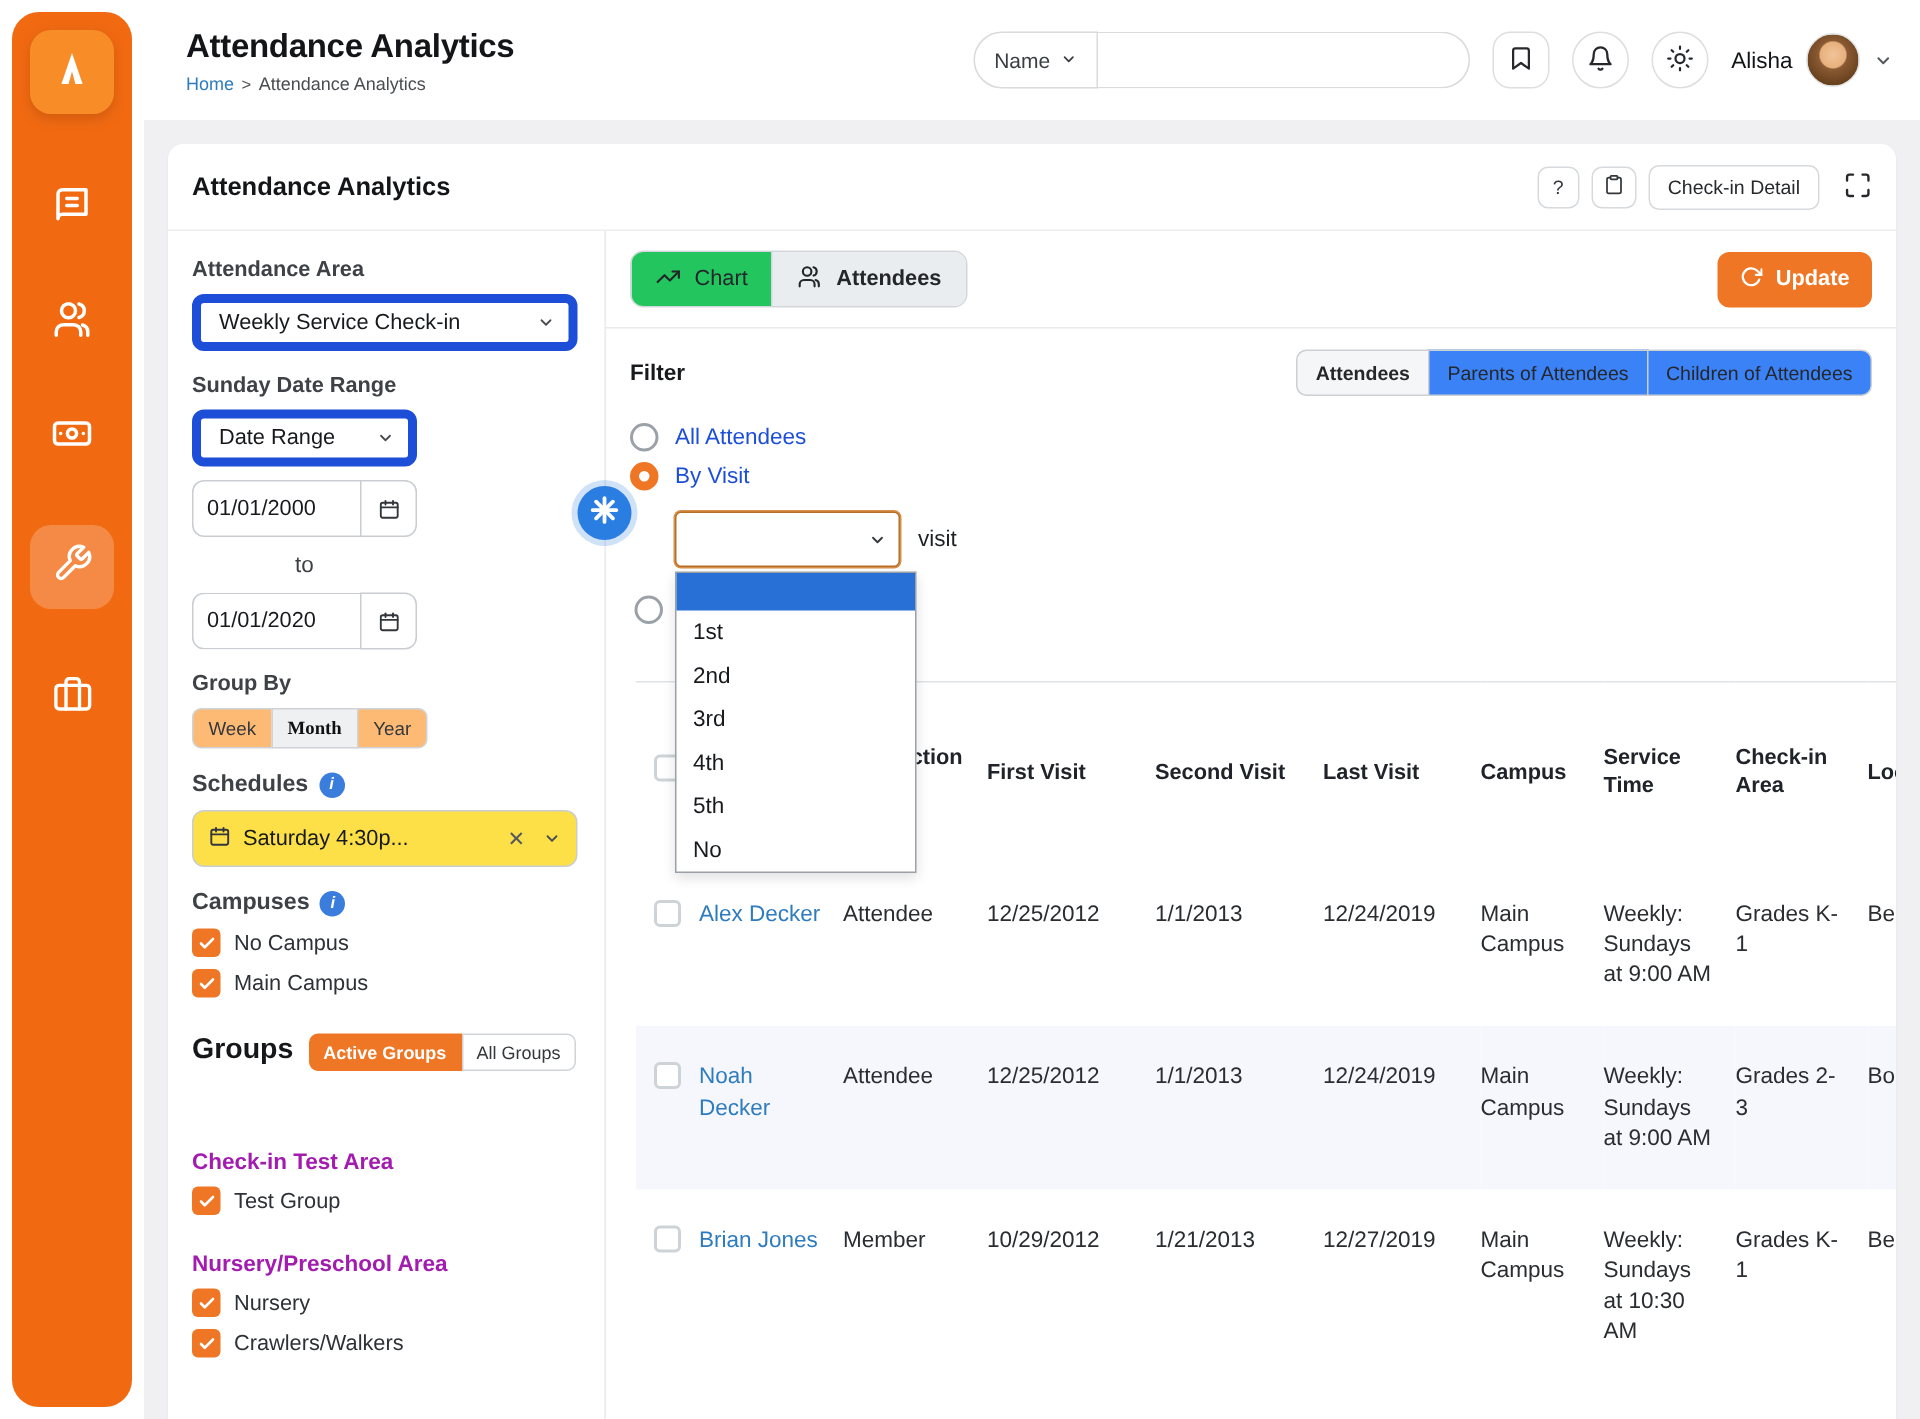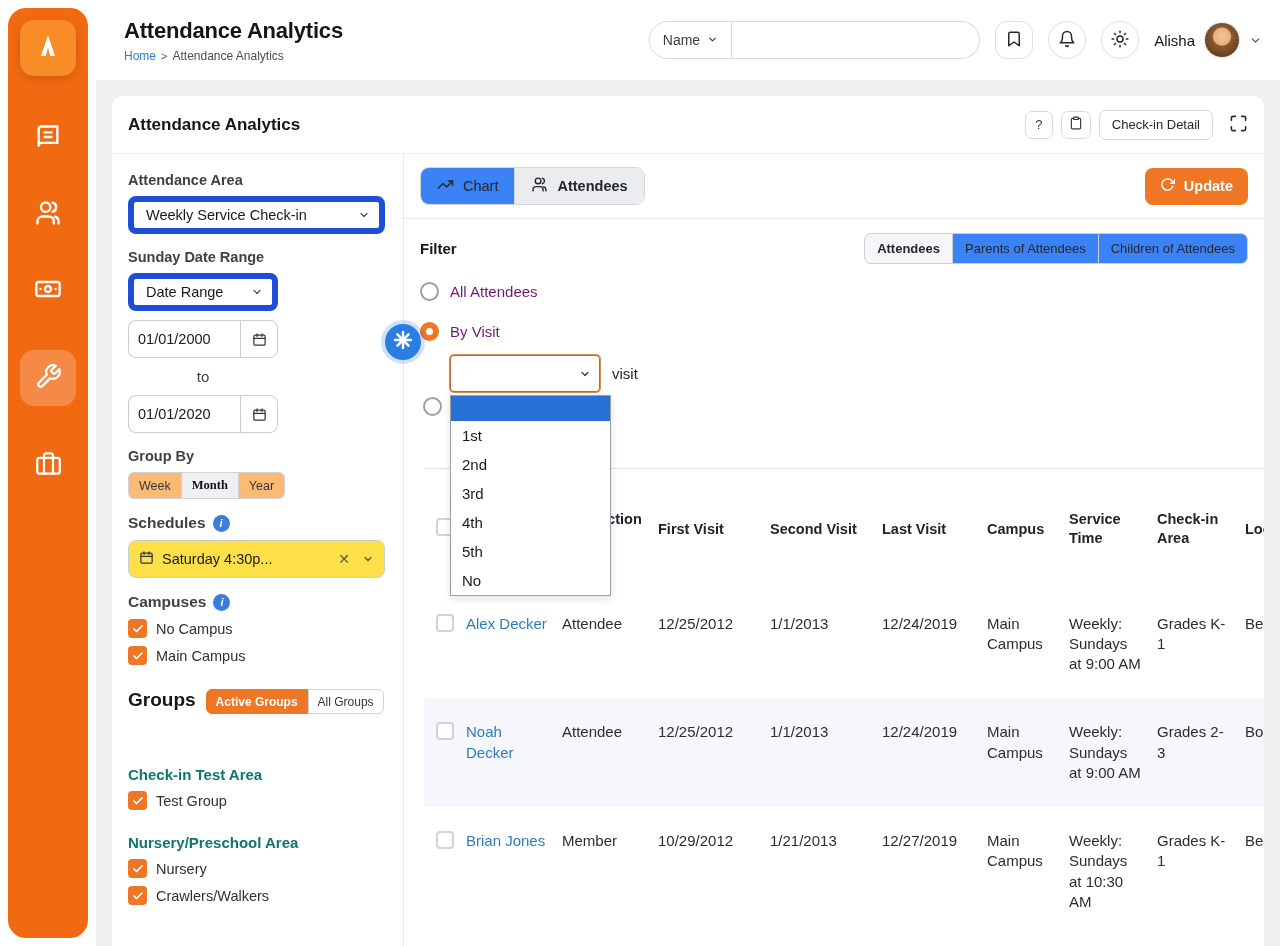--- a/index.html
+++ b/index.html
@@ -91,45 +91,45 @@
   .check-row{display:flex;align-items:center;gap:9px;margin:8px 0;font-size:14.5px;color:#2e3137;}
   .cb{width:19px;height:19px;border-radius:4px;background:var(--primary);display:inline-flex;align-items:center;
     justify-content:center;flex:none;cursor:pointer;}
   .groups-header{display:flex;align-items:flex-start;margin-top:24px;}
   .groups-title{font-size:19px;font-weight:800;color:#16171a;}
   .groups-btns{margin-left:10px;display:inline-flex;}
   .g-active{background:var(--primary);border:1px solid var(--primary);color:#fff;font-size:12px;font-weight:700;
     height:25px;padding:0 9px;border-radius:6px 0 0 6px;cursor:pointer;}
   .g-all{background:#fff;border:1px solid #cfd3d7;color:#34373c;font-size:12px;height:25px;padding:0 9px;
     border-radius:0 6px 6px 0;cursor:pointer;}
-  .area-title{font-size:15px;font-weight:700;color:#0f766e;margin:24px 0 7px;}
+  .area-title{font-size:15px;font-weight:700;color:#a21caf;margin:24px 0 7px;}
   .area-title.gap{margin-top:52px;}
 
   
   .results{flex:1;border-left:1px solid var(--line);min-width:0;display:flex;flex-direction:column;
     position:relative;overflow:hidden;}
   .results-toolbar{display:flex;align-items:center;padding:13px 16px;border-bottom:1px solid var(--line);flex:none;}
   .tabs{display:inline-flex;border:1px solid var(--border);border-radius:9px;overflow:hidden;}
-  .tab{height:36px;display:flex;align-items:center;gap:9px;padding:0 16px;background:#3b82f6;border:none;
+  .tab{height:36px;display:flex;align-items:center;gap:9px;padding:0 16px;background:#22c55e;border:none;
     font-size:14.5px;color:#24262a;cursor:pointer;}
   .tab + .tab{border-left:1px solid var(--border);}
   .tab.active{background:#e9edf0;font-weight:700;}
   .update-btn{margin-left:auto;background:var(--primary);color:#fff;height:37px;padding:0 15px;border:none;
     border-radius:8px;font-size:14.5px;font-weight:700;display:flex;align-items:center;gap:9px;cursor:pointer;}
 
   .filter-block{padding:14px 16px 0 16px;}
   .filter-head{display:flex;align-items:center;}
   .filter-title{font-size:15px;font-weight:700;color:#17191c;}
   .view-group{margin-left:auto;display:inline-flex;}
   .view-btn{height:31px;padding:0 12px;font-size:13px;border:1px solid #ccd0d4;background:#3b82f6;color:#25272b;
     margin-left:-1px;cursor:pointer;}
   .view-btn:first-child{border-radius:7px 0 0 7px;margin-left:0;}
   .view-btn:last-child{border-radius:0 7px 7px 0;}
   .view-btn.active{background:#f4f6f7;font-weight:700;}
-  .radio-row{display:flex;align-items:center;gap:11px;margin-top:16px;font-size:15px;color:#701a75;height:22px;cursor:pointer;}
+  .radio-row{display:flex;align-items:center;gap:11px;margin-top:16px;font-size:15px;color:#1d4ed8;height:22px;cursor:pointer;}
   .radio{width:19px;height:19px;border-radius:50%;border:2px solid #9ba1a8;background:#fff;flex:none;}
   .radio.checked{border:6px solid var(--primary);}
   .visit-row{margin:13px 0 0 30px;display:flex;align-items:center;gap:12px;}
   .visit-wrap{position:relative;z-index:50;}
   .visit-select{width:150px;height:37px;border:1px solid #b86e28;box-shadow:0 0 0 1px #d8914b;border-radius:4px;
     background:#fff;position:relative;display:flex;align-items:center;padding:0 26px 0 10px;cursor:pointer;}
   .visit-select .caret{position:absolute;right:8px;color:#33363b;display:flex;}
   .dropdown{position:absolute;top:calc(100% + 3px);left:0;width:161px;background:#fff;border:1px solid #9aa0a6;
     box-shadow:0 3px 8px rgba(0,0,0,.12);}
   .dd-item{height:29px;display:flex;align-items:center;padding:0 11px;font-size:15px;color:#17191c;cursor:pointer;}
@@ -493,21 +493,21 @@
                   <button class="view-btn active">Attendees</button>
                   <button class="view-btn">Parents of Attendees</button>
                   <button class="view-btn">Children of Attendees</button>
                 </span>
               </div>
 
               <div class="radio-row">
                 <span class="radio"></span>
                 <span>All Attendees</span>
               </div>
-              <div class="radio-row" style="margin-top:18px;">
+              <div class="radio-row" style="margin-top:4px;">
                 <span class="radio checked"></span>
                 <span>By Visit</span>
               </div>
 
               <div class="visit-row">
                 <div class="visit-wrap">
                   <div class="visit-select">
                     <span></span>
                     <span class="caret">
                       <svg width="12" height="12" viewBox="0 0 24 24" fill="none" stroke="currentColor" stroke-width="2.4" stroke-linecap="round" stroke-linejoin="round">

